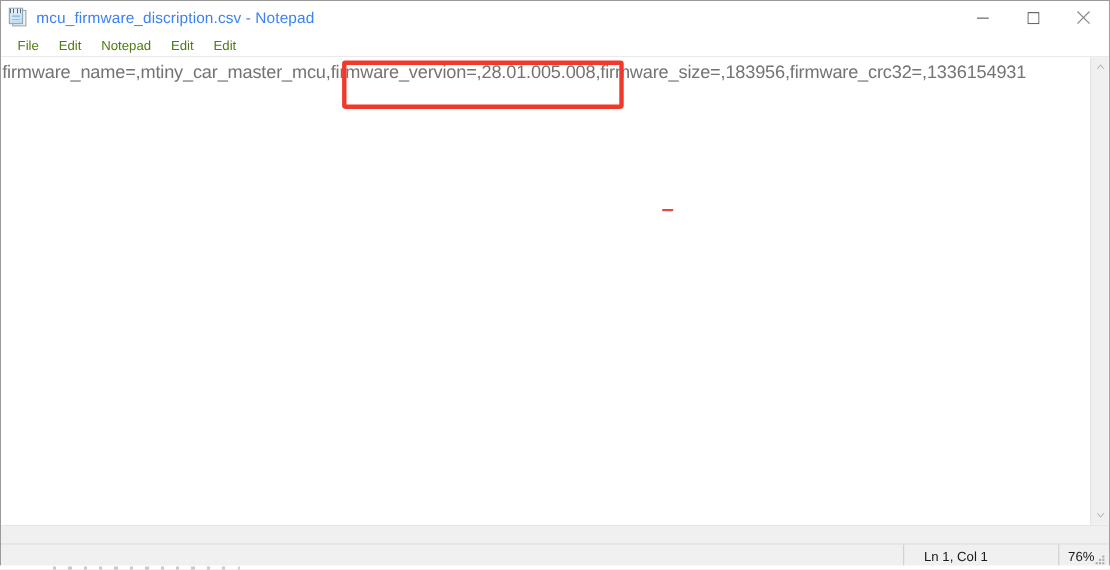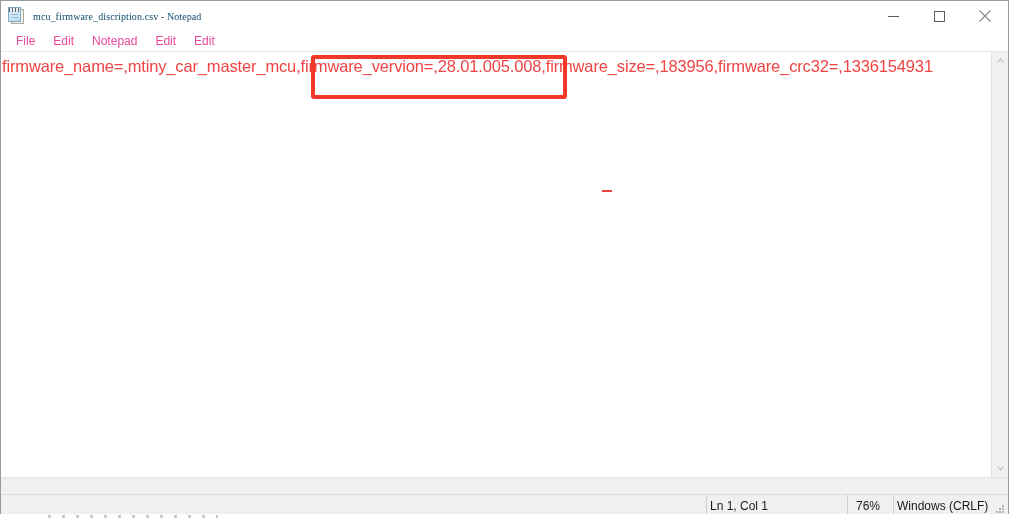--- a/index.html
+++ b/index.html
@@ -71,25 +71,24 @@
     opacity: .85;
   }
   .np-front::after {
     content: "";
     position: absolute;
     left: 2px; right: 2px; top: 6px;
     height: 6px;
     background-image: repeating-linear-gradient(180deg,#9bbdd6 0 1px, transparent 1px 3px);
   }
   .title-text {
-    font-size: 10px;
-    color: #0c4a6e;
+    font-size: 14px;
+    color: #3b82f6;
     letter-spacing: .1px;
     white-space: nowrap;
-    font-family: Liberation Serif, serif;
   }
   .winbtns {
     position: absolute;
     right: 0; top: 0;
     height: 30px;
     display: flex;
   }
   .winbtn {
     width: 46px;
     height: 30px;
@@ -105,21 +104,21 @@
     min-height: 21px;
     background: #ffffff;
     display: flex;
     align-items: center;
     padding-left: 6px;
     border-bottom: 1px solid #e8e8e8;
     box-sizing: border-box;
   }
   .menu-item {
     font-size: 12px;
-    color: #ec4899;
+    color: #4d7c0f;
     padding: 0 9px;
     line-height: 20px;
     white-space: nowrap;
   }
 
   
   .editor-wrap {
     flex: 1 1 auto;
     position: relative;
     display: flex;
@@ -132,21 +131,21 @@
     overflow: hidden;
     background: #ffffff;
   }
   .doc-line {
     position: absolute;
     left: 1px;
     top: 3px;
     font-family: "Liberation Sans", sans-serif;
     font-size: 16.5px;
     line-height: 22px;
-    color: #ef4444;
+    color: #737373;
     white-space: pre;
     letter-spacing: -0.15px;
   }
   .red-artifact {
     position: absolute;
     left: 601px;
     top: 138px;
     width: 10px;
     height: 2px;
     background: #e8473f;
@@ -211,21 +210,21 @@
     position: relative;
   }
   .status-spacer { flex: 1 1 auto; }
   .status-cell {
     display: flex;
     align-items: center;
     border-left: 1px solid #cfcfcf;
     box-sizing: border-box;
     font-size: 12px;
     color: #1a1a1a;
-    padding-left: 3px;
+    padding-left: 18px;
     white-space: nowrap;
   }
   .cell-pos   { width: 141px; }
   .cell-zoom  { width: 46px;  padding-left: 8px; }
   .cell-eol   { width: 115px; }
   .cell-enc   { width: 108px; }
   .grip {
     position: absolute;
     right: 3px; bottom: 3px;
     width: 12px; height: 12px;
@@ -310,21 +309,20 @@
 
   <div class="hscroll-row">
     <div class="hscroll"></div>
     <div class="corner-box"></div>
   </div>
 
   <div class="statusbar">
     <div class="status-spacer"></div>
     <div class="status-cell cell-pos">Ln 1, Col 1</div>
     <div class="status-cell cell-zoom">76%</div>
-    <div class="status-cell cell-eol">Windows (CRLF)</div>
     <svg class="grip" viewBox="0 0 12 12">
       <g fill="#b0b0b0">
         <rect x="9" y="3" width="2" height="2"></rect>
         <rect x="6" y="6" width="2" height="2"></rect>
           <rect x="9" y="6" width="2" height="2"></rect>
         <rect x="3" y="9" width="2" height="2"></rect>
           <rect x="6" y="9" width="2" height="2"></rect>
           <rect x="9" y="9" width="2" height="2"></rect>
       </g>
     </svg>

